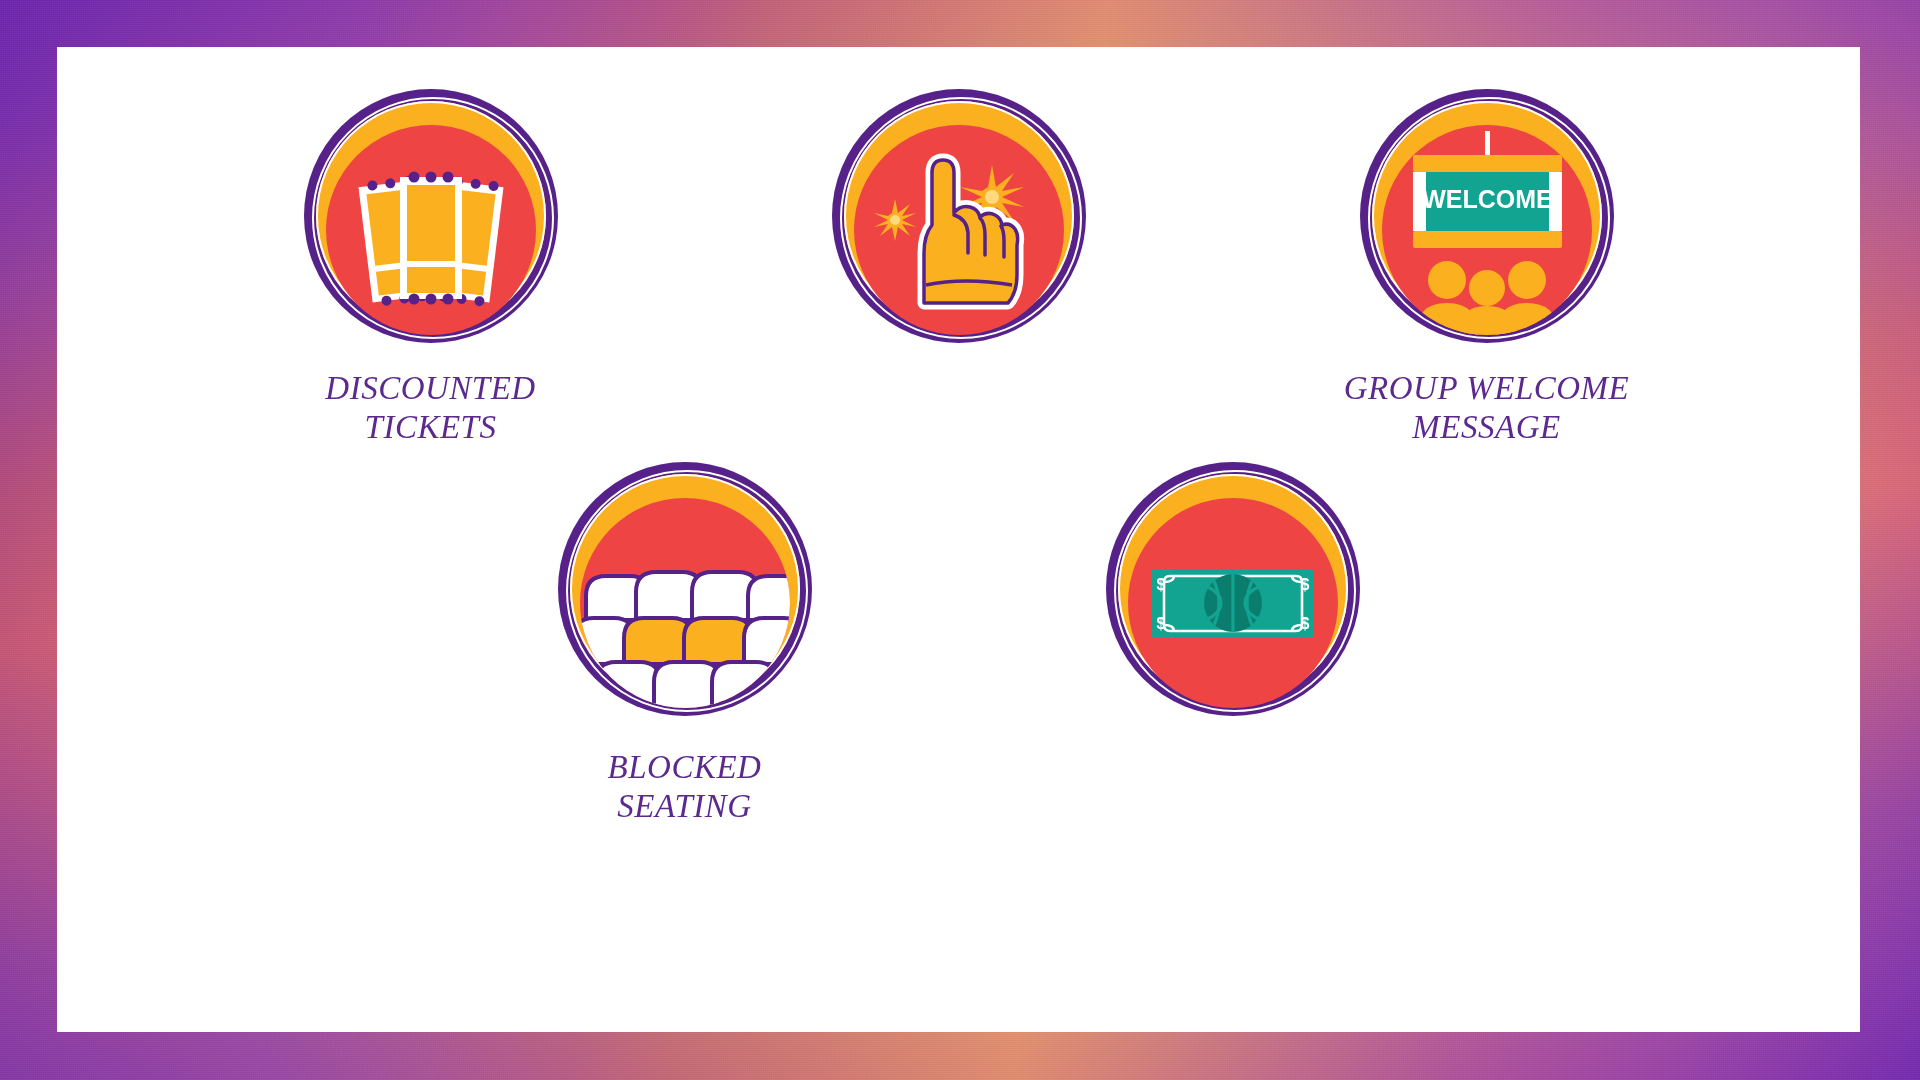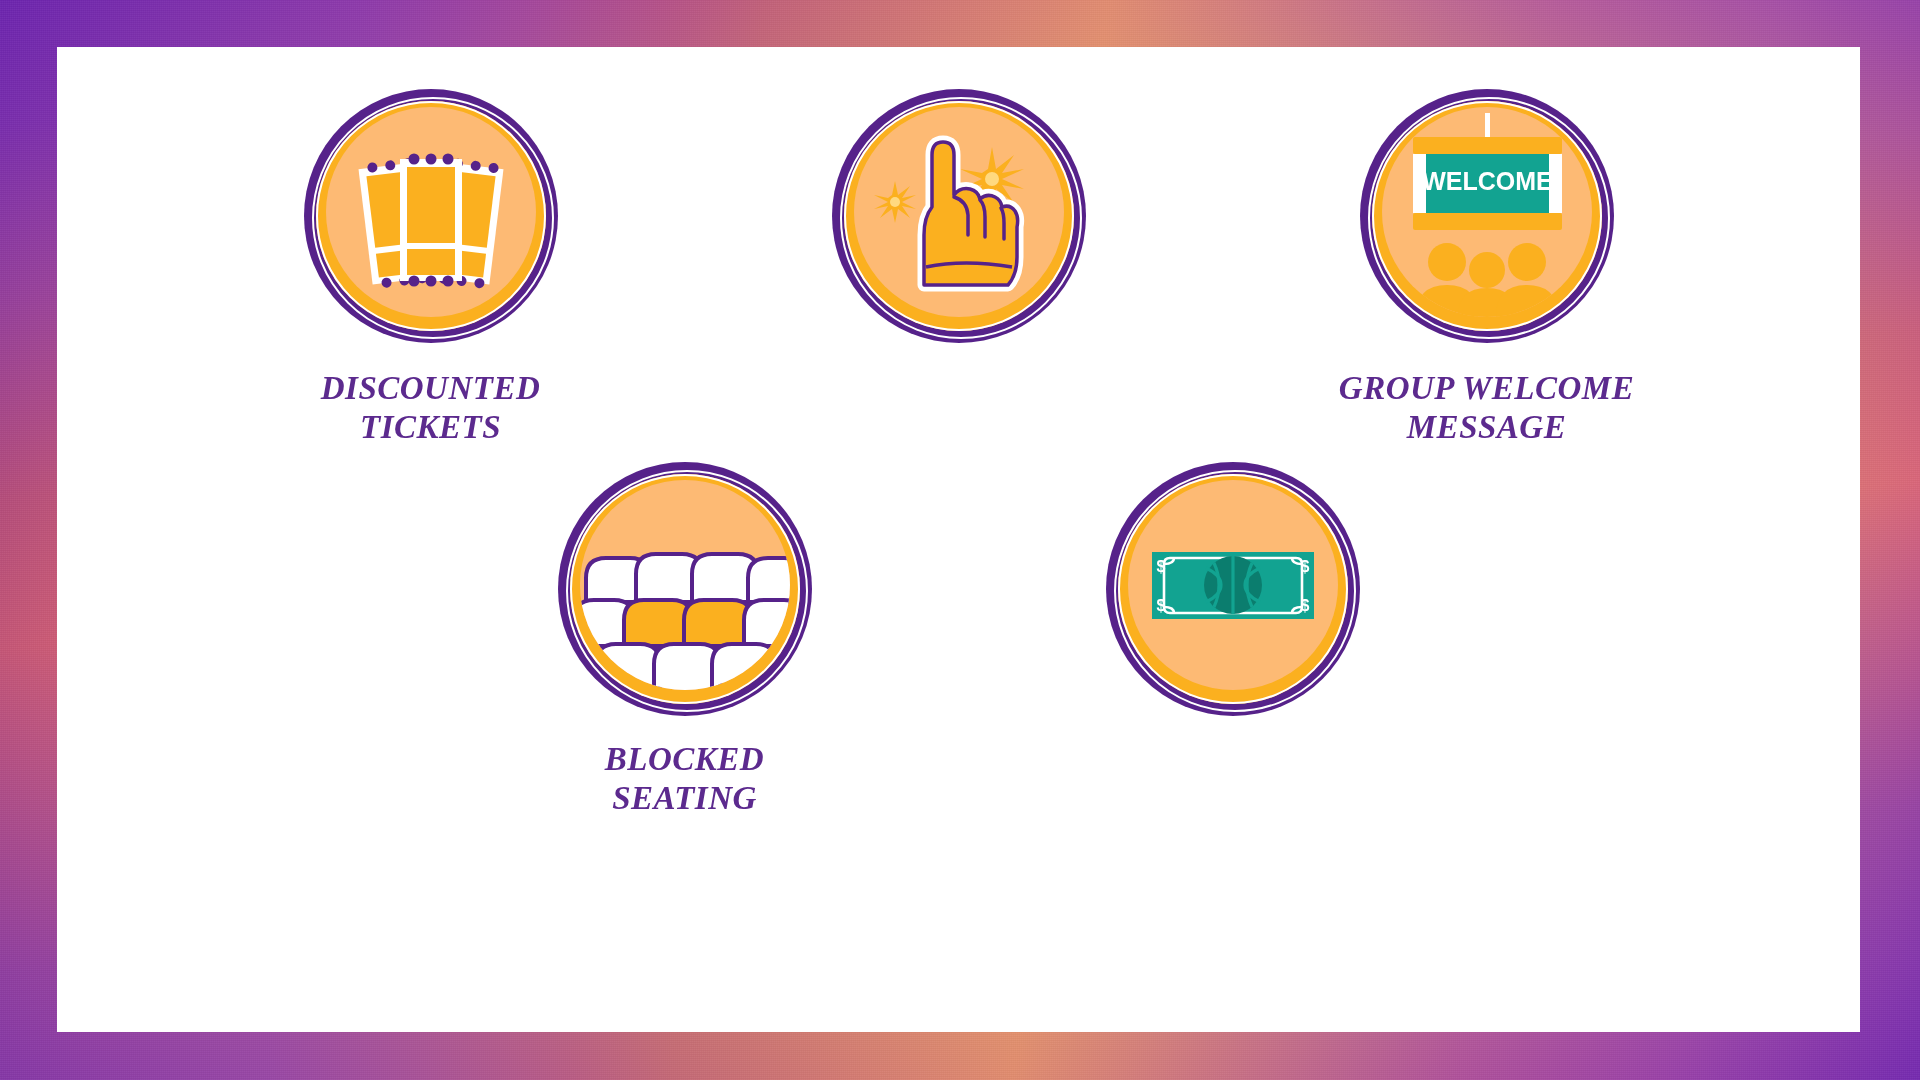--- a/index.html
+++ b/index.html
@@ -103,43 +103,43 @@
   .badge .ring-gold::before {
     content: "";
     position: absolute;
     left: -4px; top: -4px;
     width: 238px; height: 238px;
     border-radius: 50%;
     border: 2px solid #ffffff;             
   }
   .badge .disc {
     position: absolute;
-    left: 22px; top: 18px;
+    left: 22px; top: 36px;
     width: 210px; height: 210px;
     border-radius: 50%;
-    background: #fdba74;                   
+    background: #ef4444;                   
     overflow: hidden;
   }
   .badge .disc svg { display: block; width: 210px; height: 210px; }
 
   
   .caption {
     margin-top: 26px;
     color: #5c2a8e;
     font-family: "Liberation Serif", "DejaVu Serif", serif;
-    font-weight: bold;
+    font-weight: normal;
     font-style: italic;
     font-size: 33px;
     line-height: 1.17;
     letter-spacing: 0.5px;
     text-align: center;
     white-space: pre-line;
     text-transform: uppercase;
   }
-  .row-bot .caption { margin-top: 24px; }
+  .row-bot .caption { margin-top: 32px; }
 </style>
 </head>
 <body>
 
 <div id="slide">
 
   <div id="card">
 
     <div class="row row-top">
 

